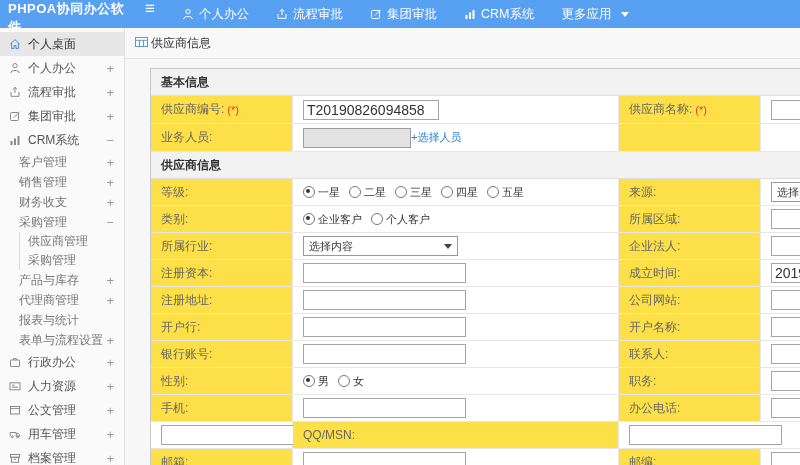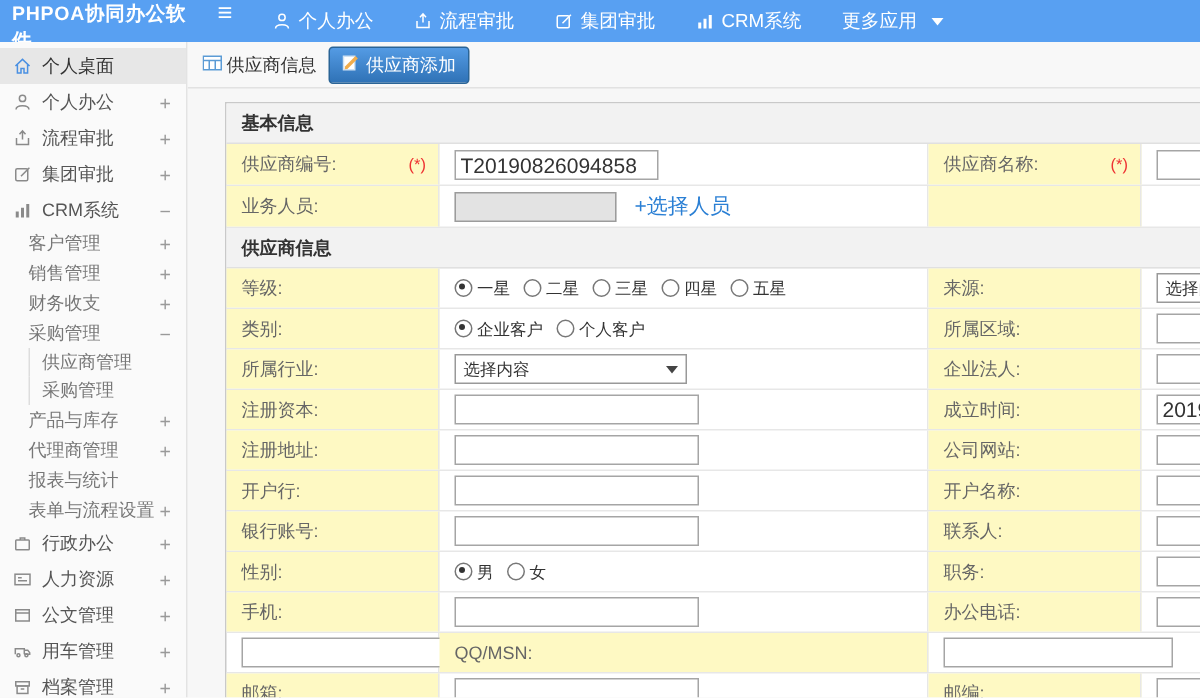--- a/index.html
+++ b/index.html
@@ -32,27 +32,27 @@
     background:linear-gradient(#549be4,#2f72b6);border:1px solid #2a6496;border-radius:3px;padding:3px 8px;}
   
   .panel{position:absolute;left:25px;top:40px;width:760px;background:#fff;border:1px solid #c9c9c9;}
   .sec-head{height:26px;line-height:26px;background:#f2f2f2;border-bottom:1px solid #e0e0e0;
     padding-left:10px;font-size:12px;font-weight:600;color:#333;}
   .frow{display:grid;grid-template-columns:142px 326px 142px 150px;border-bottom:1px solid #e7e7e7;}
   .frow.tall{min-height:27px;}
   .frow.norm{min-height:26px;}
   .c{display:flex;align-items:center;box-sizing:border-box;border-right:1px solid #e7e7e7;padding:0 8px 0 10px;}
   .c:last-child{border-right:none;}
-  .c.lab{font-size:12px;color:#666;background:#fef9c3;gap:3px;justify-content:space-between;}
+  .c.lab{font-size:12px;color:#666;background:#fde047;gap:3px;}
   .req{color:#e33;font-size:11px;}
   .inp{height:18px;border:1px solid #a5a5a5;font-family:"Liberation Sans",sans-serif;font-size:14px;padding:0 3px;width:155px;background:#fff;color:#333;}
   .inp.code{width:128px;}
   .inp.grey{background:#e3e3e3;border-color:#9c9c9c;width:100px;}
   .inp.right{width:145px;}
-  .lnk{color:#2a7fd4;font-size:14px;margin-left:12px;cursor:pointer;white-space:nowrap;}
+  .lnk{color:#2a7fd4;font-size:11px;margin-left:0;cursor:pointer;white-space:nowrap;}
   .sel{width:155px;height:20px;box-sizing:border-box;border:1px solid #999;background:#fff;display:flex;align-items:center;
     justify-content:space-between;padding:0 5px;font-size:11px;color:#333;cursor:pointer;}
   .sel.right{width:145px;}
   .sel .car{width:0;height:0;border-left:4px solid transparent;border-right:4px solid transparent;border-top:5px solid #444;}
   .radios{display:flex;align-items:center;gap:9px;flex-wrap:nowrap;}
   .radio{display:flex;align-items:center;gap:3px;font-size:11px;color:#333;cursor:pointer;white-space:nowrap;}
   .rb{width:10px;height:10px;border:1px solid #777;border-radius:50%;background:#fff;position:relative;flex:none;}
   .on .rb:after{content:"";position:absolute;left:2px;top:2px;width:4px;height:4px;border-radius:50%;background:#333;}
 </style>
 </head>
@@ -254,27 +254,20 @@
 
   <div class="content">
     <div class="tabbar">
       <div class="tab1">
         <span><svg width="13" height="12" viewBox="0 0 13 12">
               <rect x="0.5" y="1.5" width="12" height="9" fill="#fff" stroke="#5b9bd5"></rect>
               <path d="M0.5 4.3h12 M4.5 4.3v6.2 M8.5 4.3v6.2" stroke="#5b9bd5" fill="none"></path>
             </svg></span>
         <span>供应商信息</span>
       </div>
-      <div class="tab2">
-        <span><svg width="12" height="12" viewBox="0 0 12 12">
-              <rect x="1" y="1.5" width="7.5" height="9" fill="#fff" stroke="#cfe2f3"></rect>
-              <path d="M3.6 10 10.6 3 9 1.4 2 8.4 1.8 10.2Z" fill="#f0ad4e"></path>
-            </svg></span>
-        <span>供应商添加</span>
-      </div>
     </div>
 
     <div class="panel">
 
       <div class="sec-head">基本信息</div>
 
       <div class="frow tall">
         <div class="c lab">
           <span>供应商编号:</span>
             <span class="req">(*)</span>

